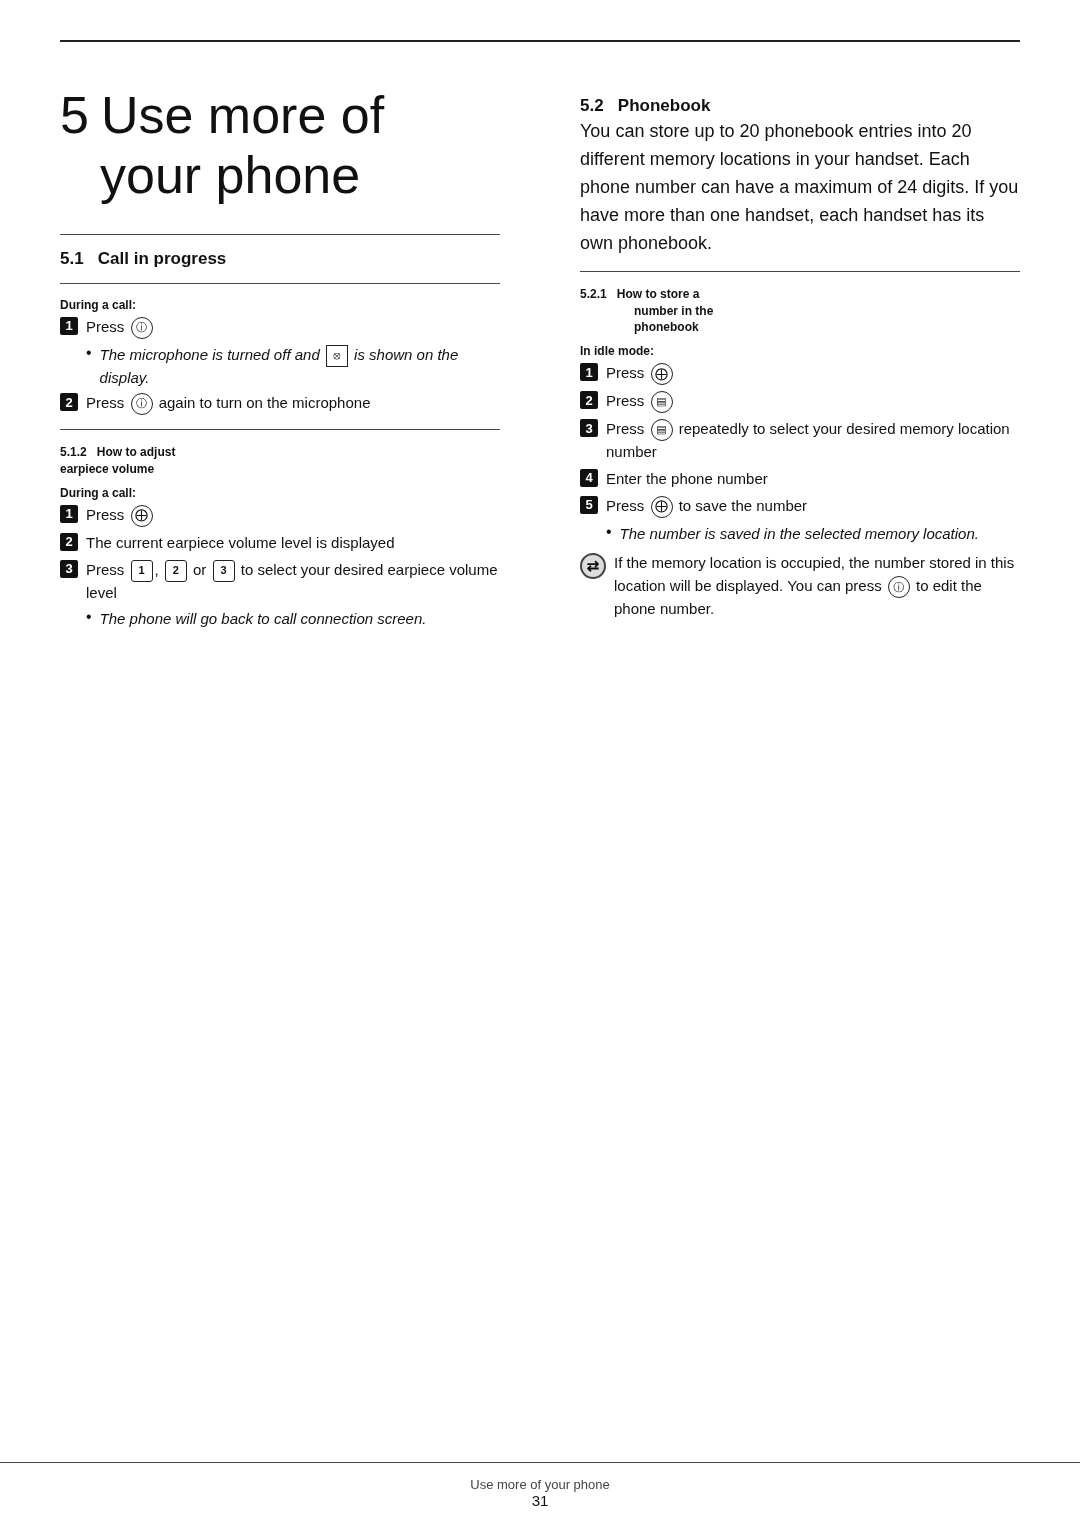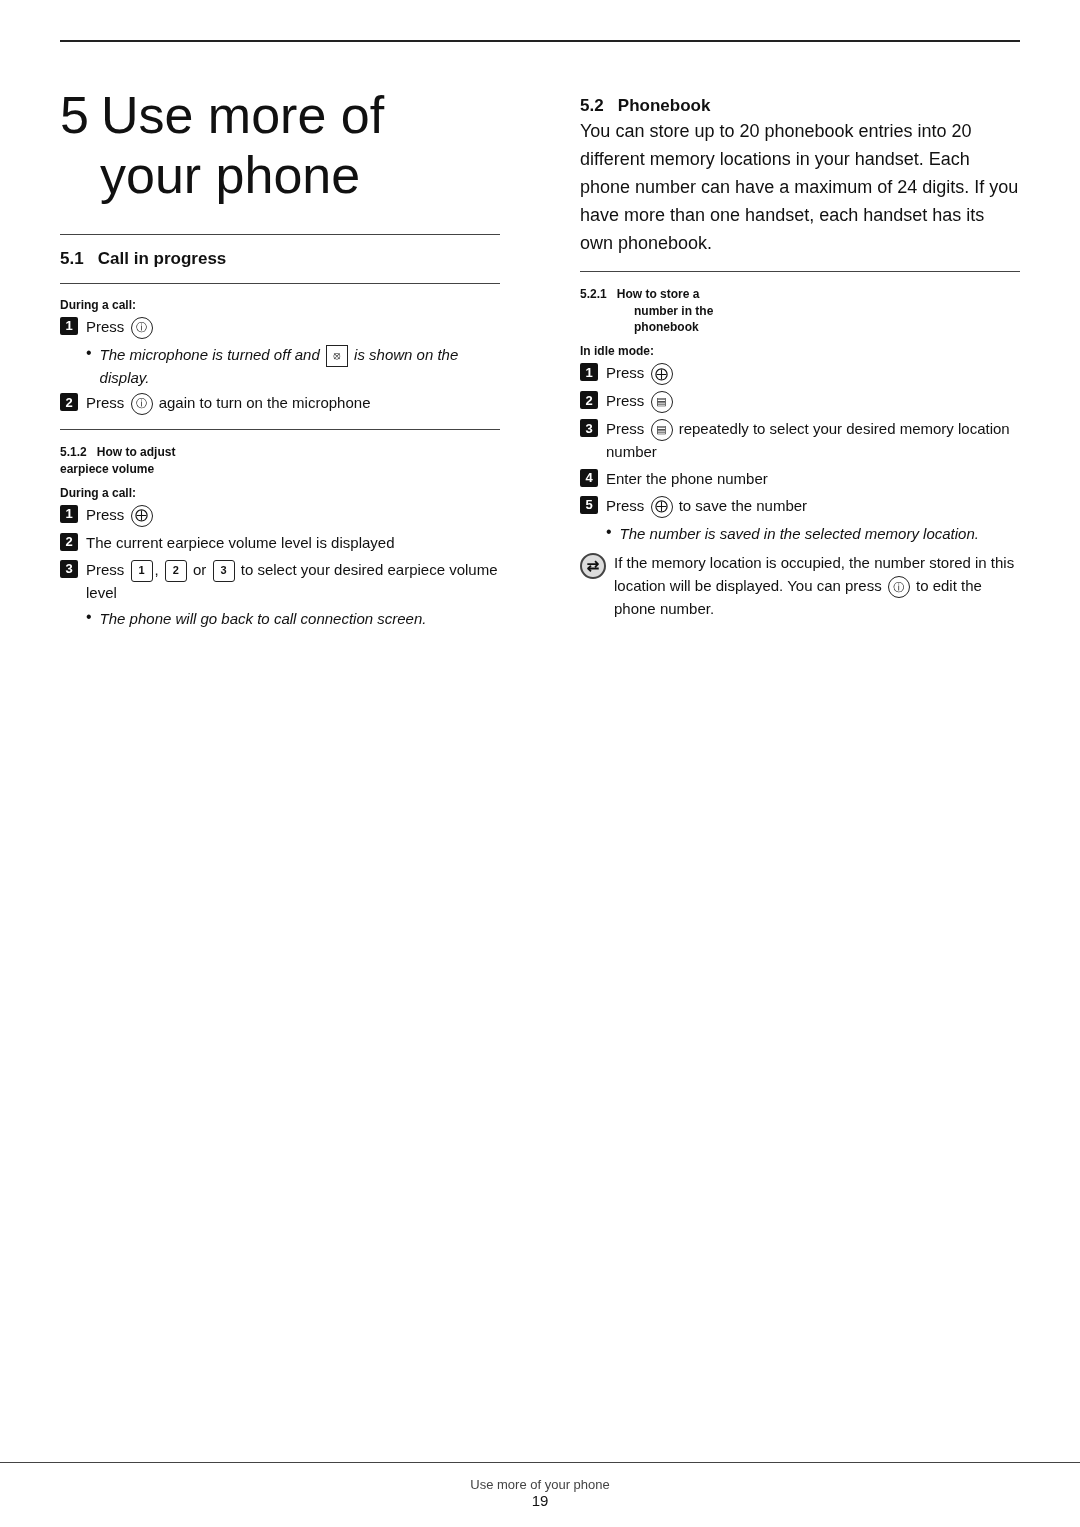--- a/index.html
+++ b/index.html
@@ -378,16 +378,16 @@
           </div>
         </div>
 
       </div>
 
     </div>
   </div>
 
   <div class="footer">
     <span class="footer-text">Use more of your phone</span>
-    <span class="footer-page">19</span>
+    <span class="footer-page">31</span>
   </div>
 
 </div>
 
 </body></html>

